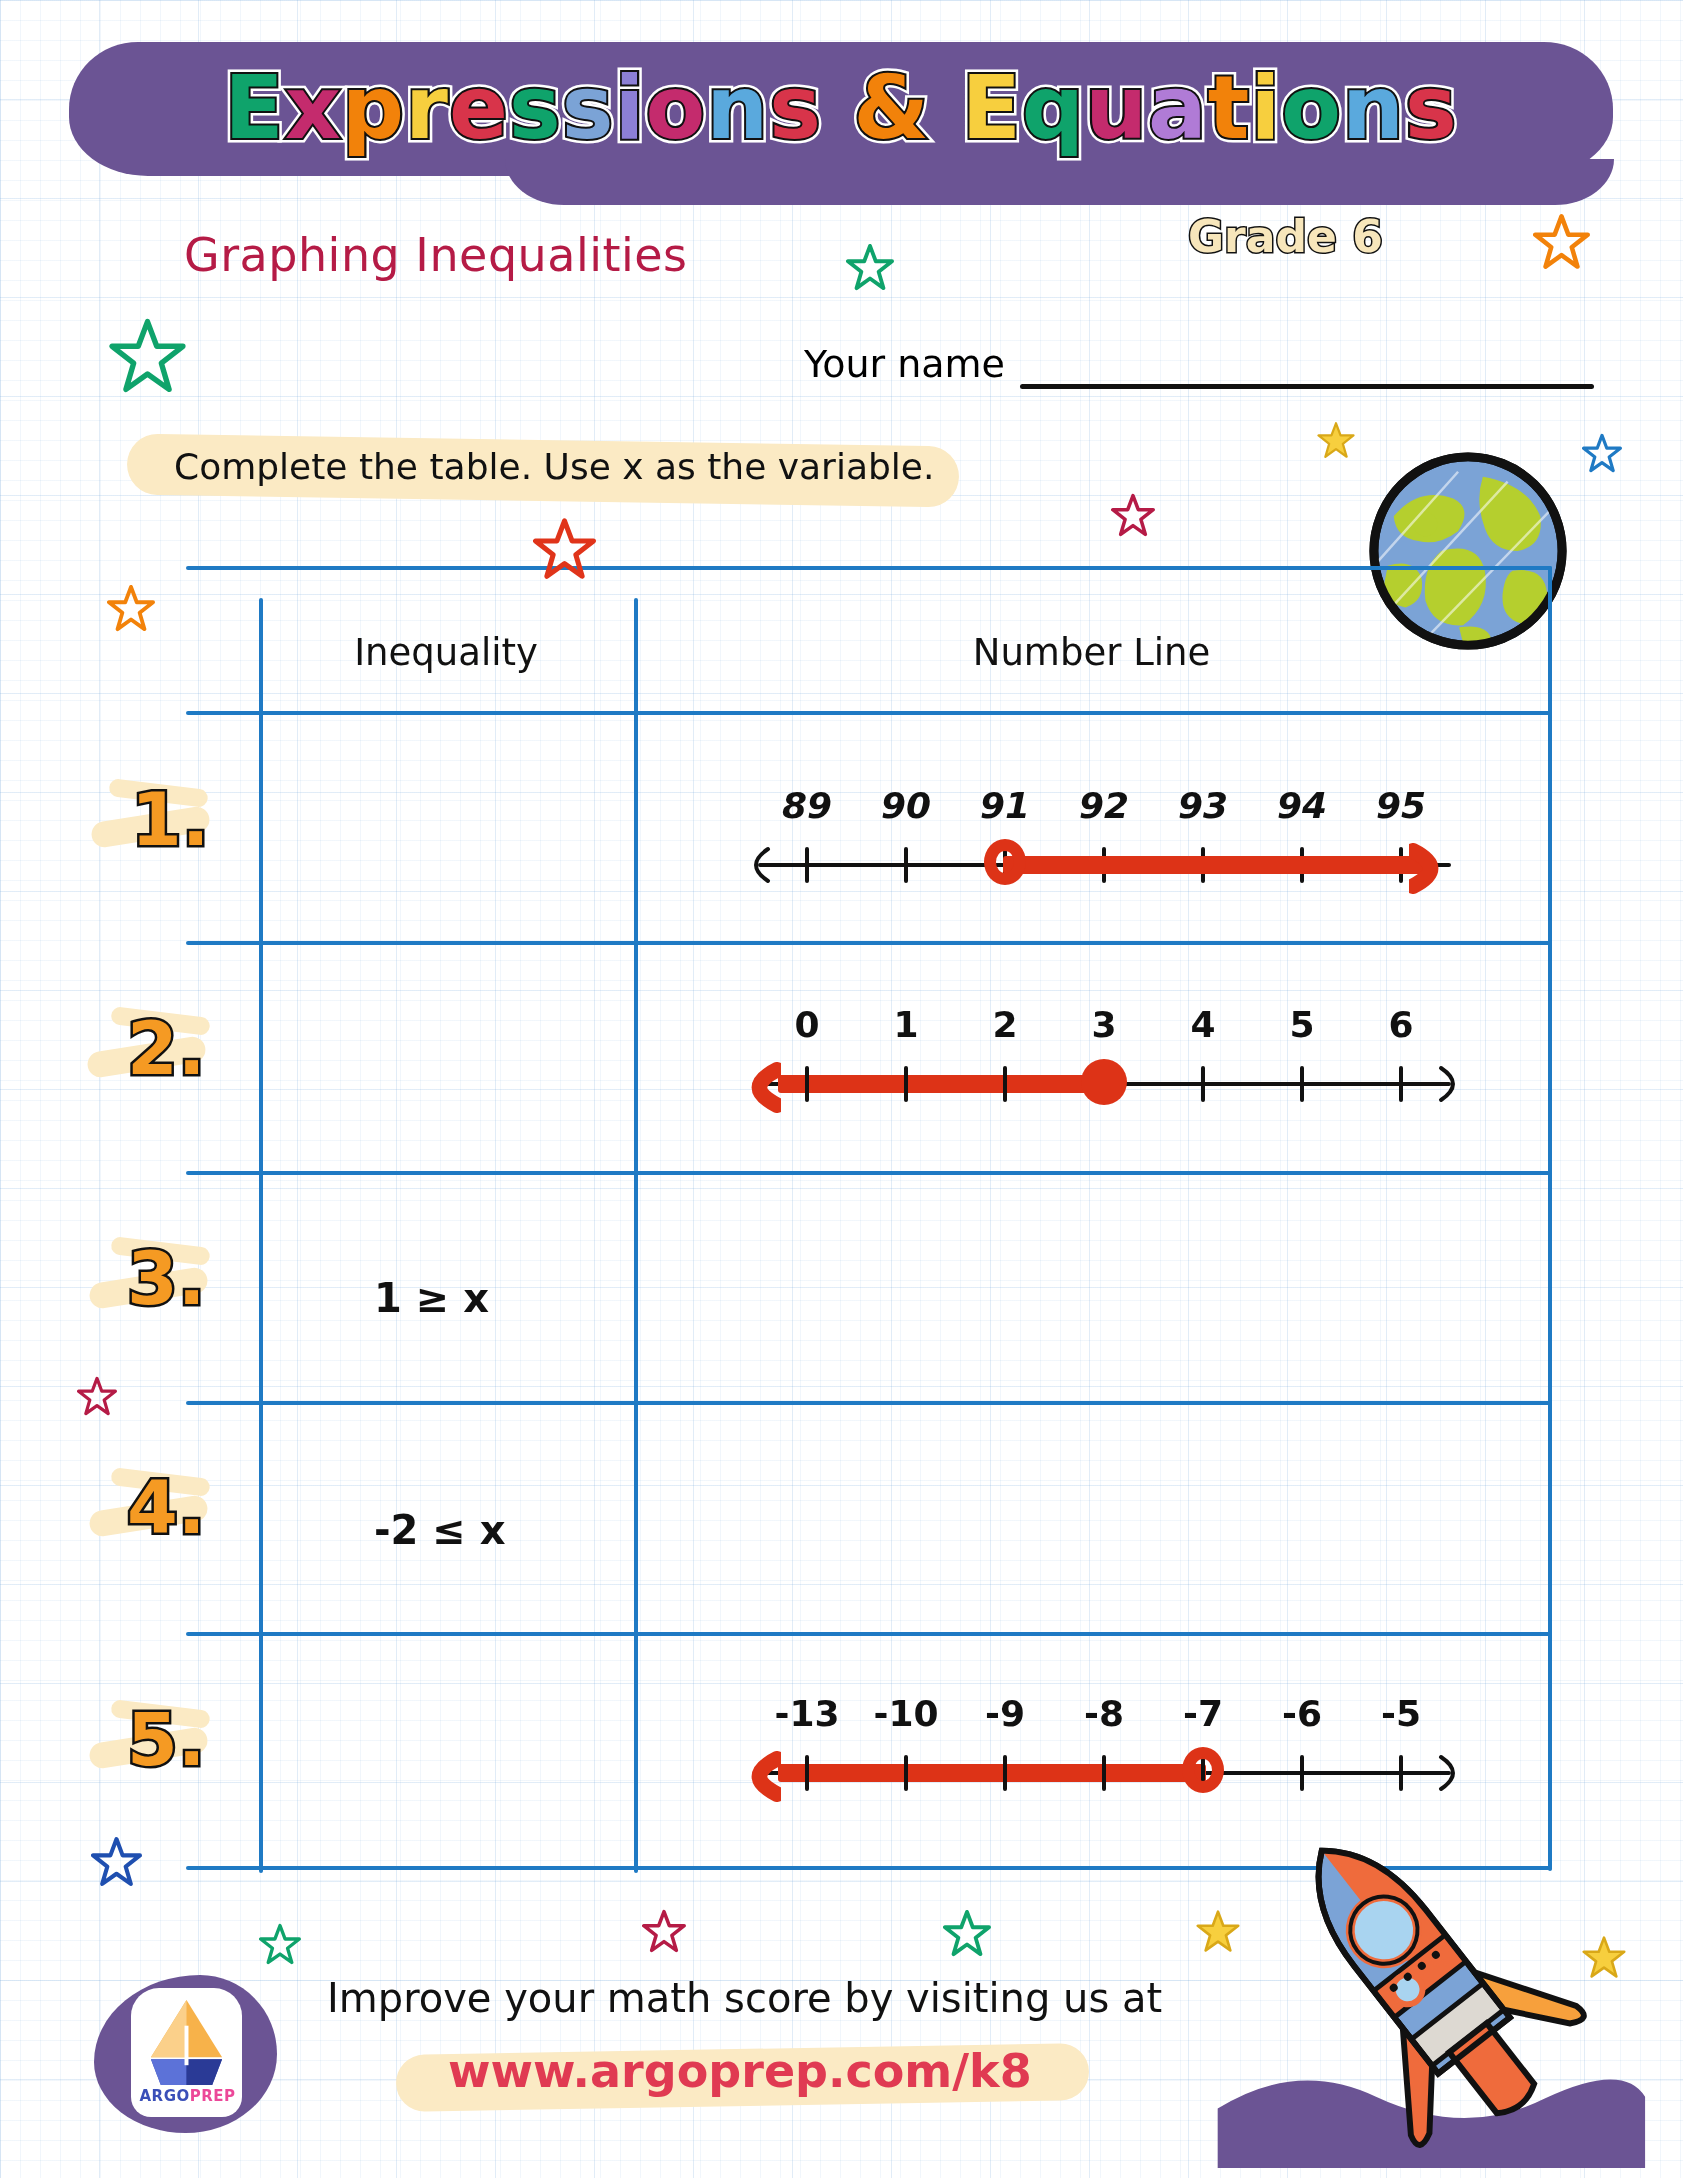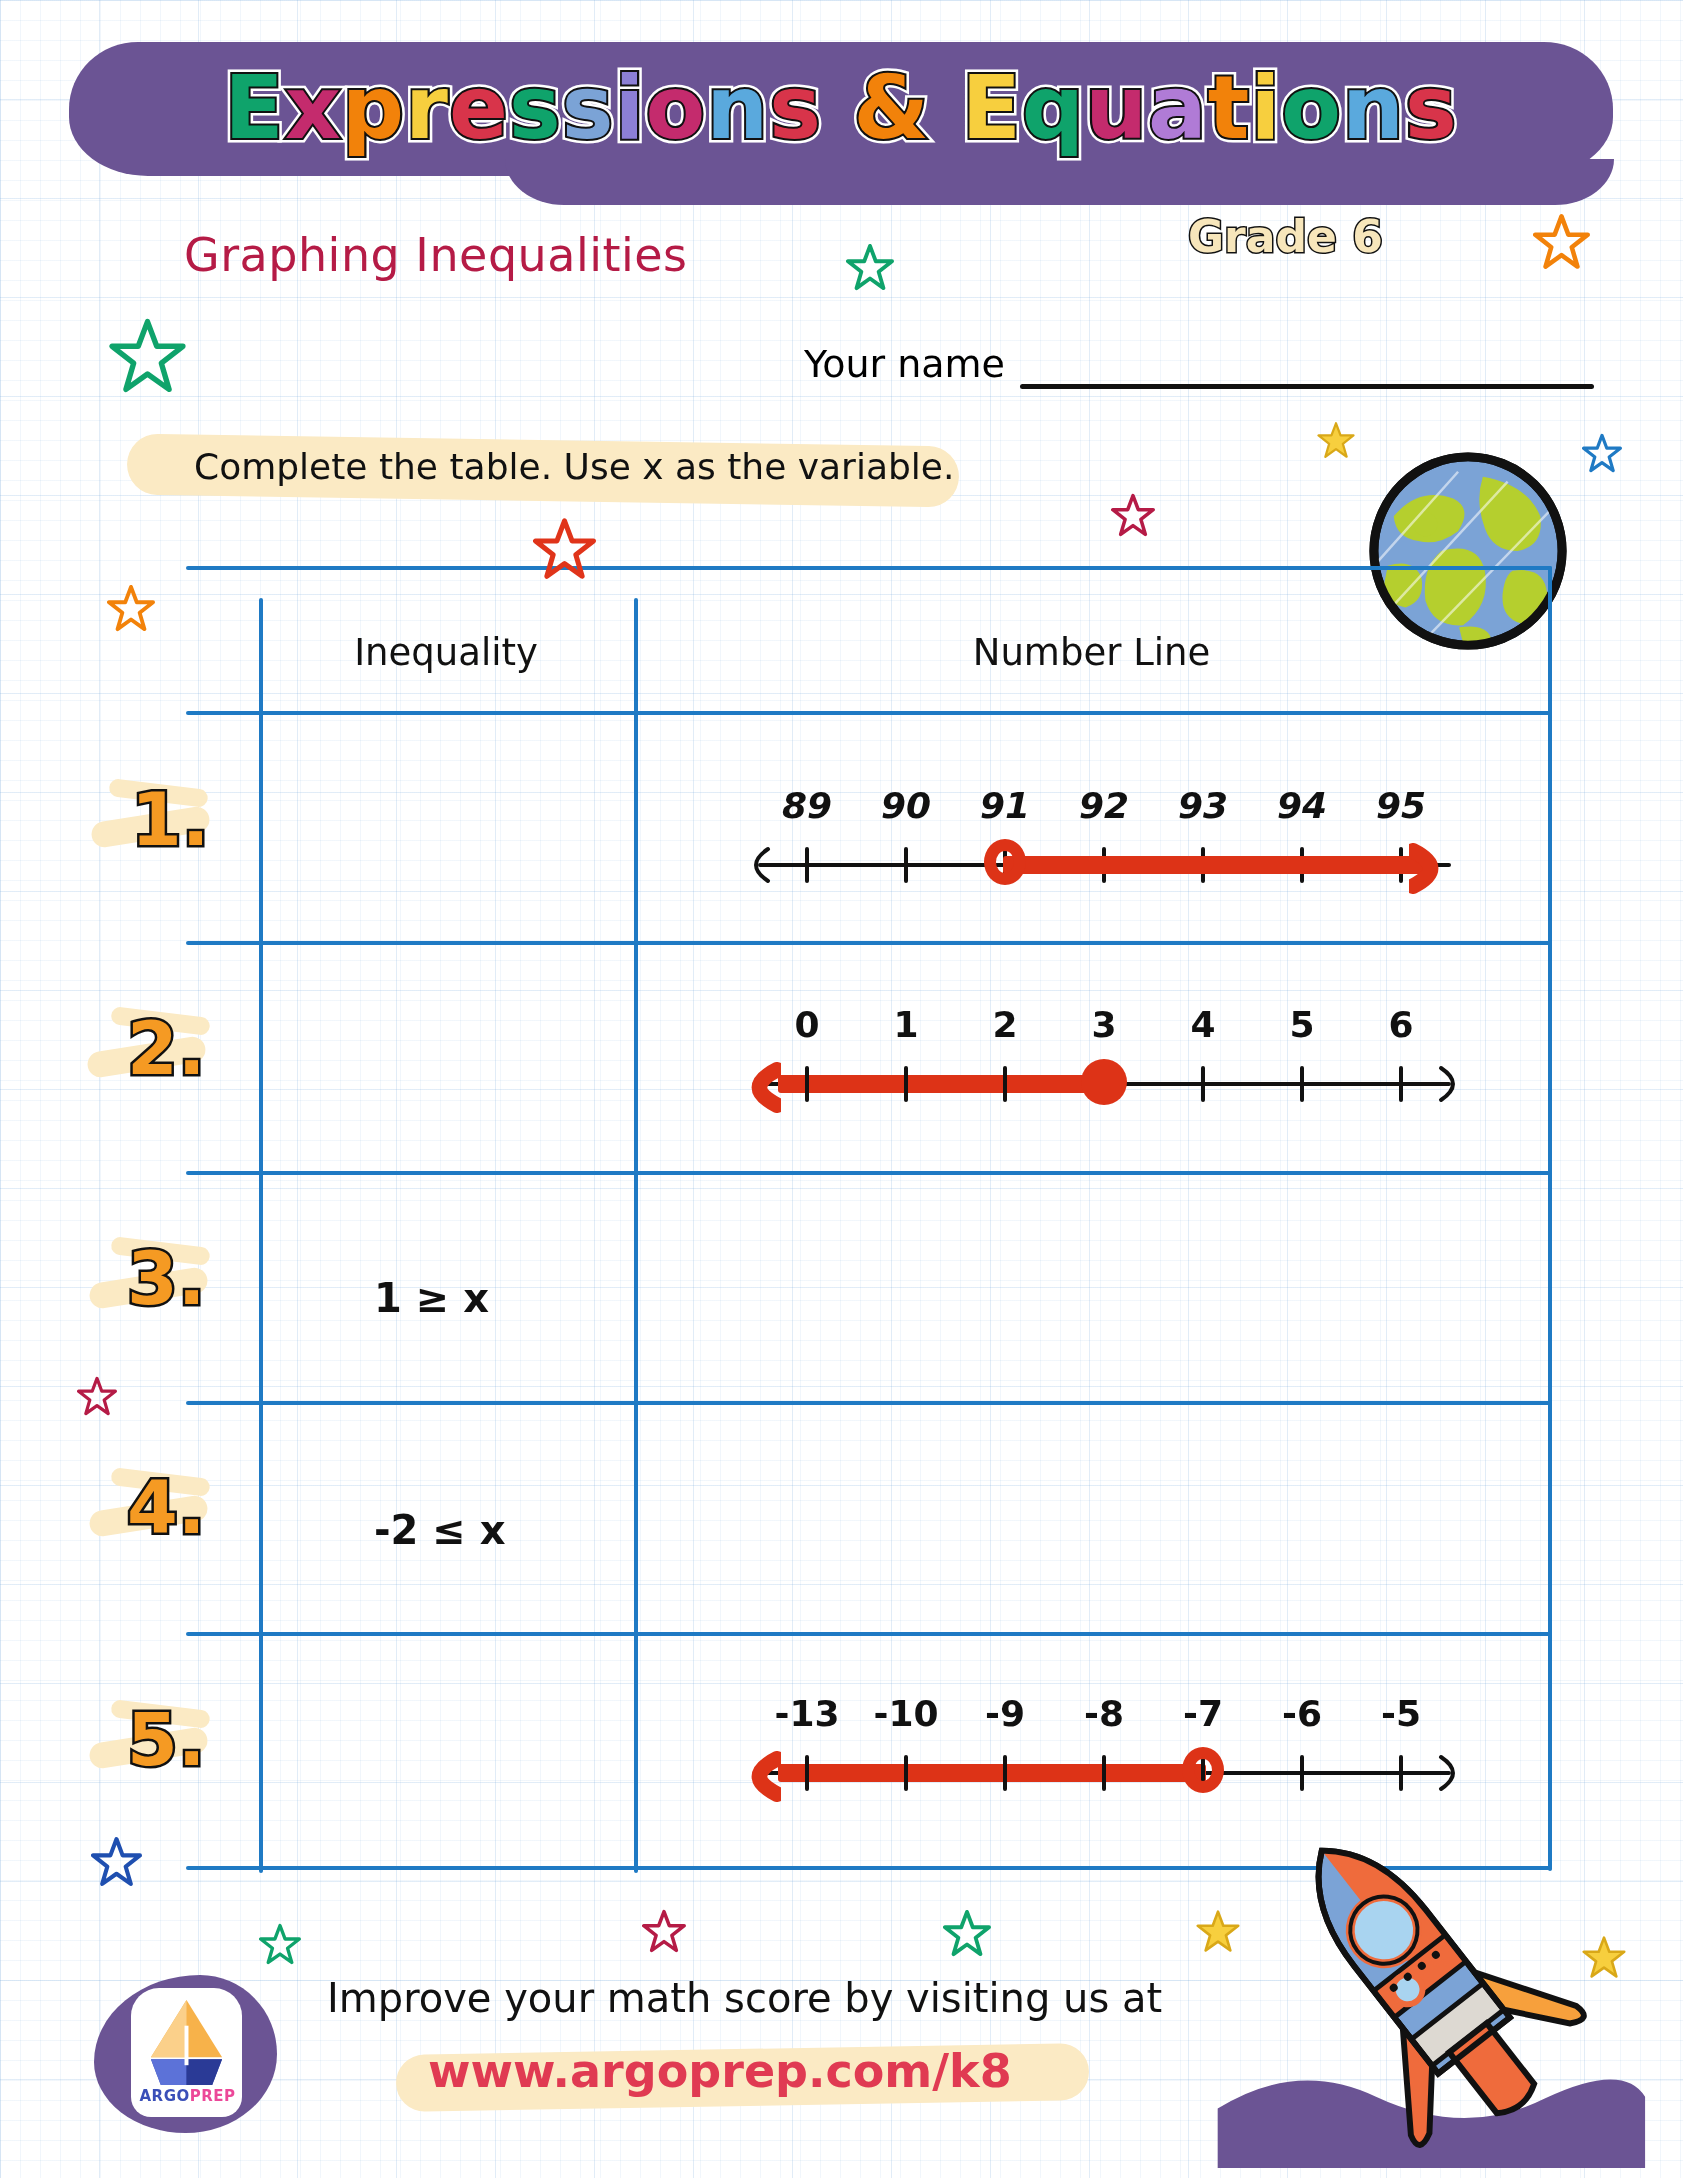--- a/index.html
+++ b/index.html
@@ -71,21 +71,21 @@
   
   #name-label { left: 804px; top: 342px; font-size: 38px; color: #000000; }
   #name-rule  { left: 1020px; top: 384px; width: 574px; height: 5px; background:#111; border-radius:3px; }
 
   
   #instr-hl {
     left: 127px; top: 440px; width: 832px; height: 61px;
     background: #fbeac4; border-radius: 34px;
     transform: rotate(0.9deg);
   }
-  #instr-text { left: 174px; top: 446px; font-size: 36px; color:#111;margin-left:20px; }
+  #instr-text { left: 174px; top: 446px; font-size: 36px; color:#111; }
 
   
   #tbl { left: 0; top: 0; width: 1683px; height: 2178px; pointer-events:none; }
 
   .hline { position:absolute; height:4px; background:#1f7ac4; border-radius:2px; }
   .vline { position:absolute; width:4px; background:#1f7ac4; border-radius:2px; }
 
   .col-head {
     position:absolute; font-size:37px; color:#111; text-align:center;
   }
@@ -126,21 +126,21 @@
   }
   .nl .arrow-r-red, .nl .arrow-l-red { position:absolute; top:20px; z-index:2; }
   .nl .arrow-r-blk, .nl .arrow-l-blk { position:absolute; top:22px; }
 
   
   #foot-text { left: 327px; top: 1975px; font-size: 40px; color:#111; }
   #foot-url-hl {
     left: 396px; top: 2049px; width: 693px; height: 57px;
     background:#fbeac4; border-radius:30px; transform: rotate(-1deg);
   }
-  #foot-url { left: 428px; top: 2044px; font-size: 46px; font-weight:bold; color:#e03a52; }
+  #foot-url { left: 448px; top: 2044px; font-size: 46px; font-weight:bold; color:#e03a52; }
 
   #logo-blob {
     left: 94px; top: 1975px; width: 183px; height: 158px;
     background:#6b5494; border-radius: 58% 42% 50% 50% / 55% 50% 50% 45%;
   }
   #logo-card {
     left: 131px; top: 1988px; width: 111px; height: 129px;
     background:#ffffff; border-radius: 28px 28px 20px 20px;
   }
   #logo-word { position:absolute; left:138px; top:2087px; width:99px; text-align:center;

